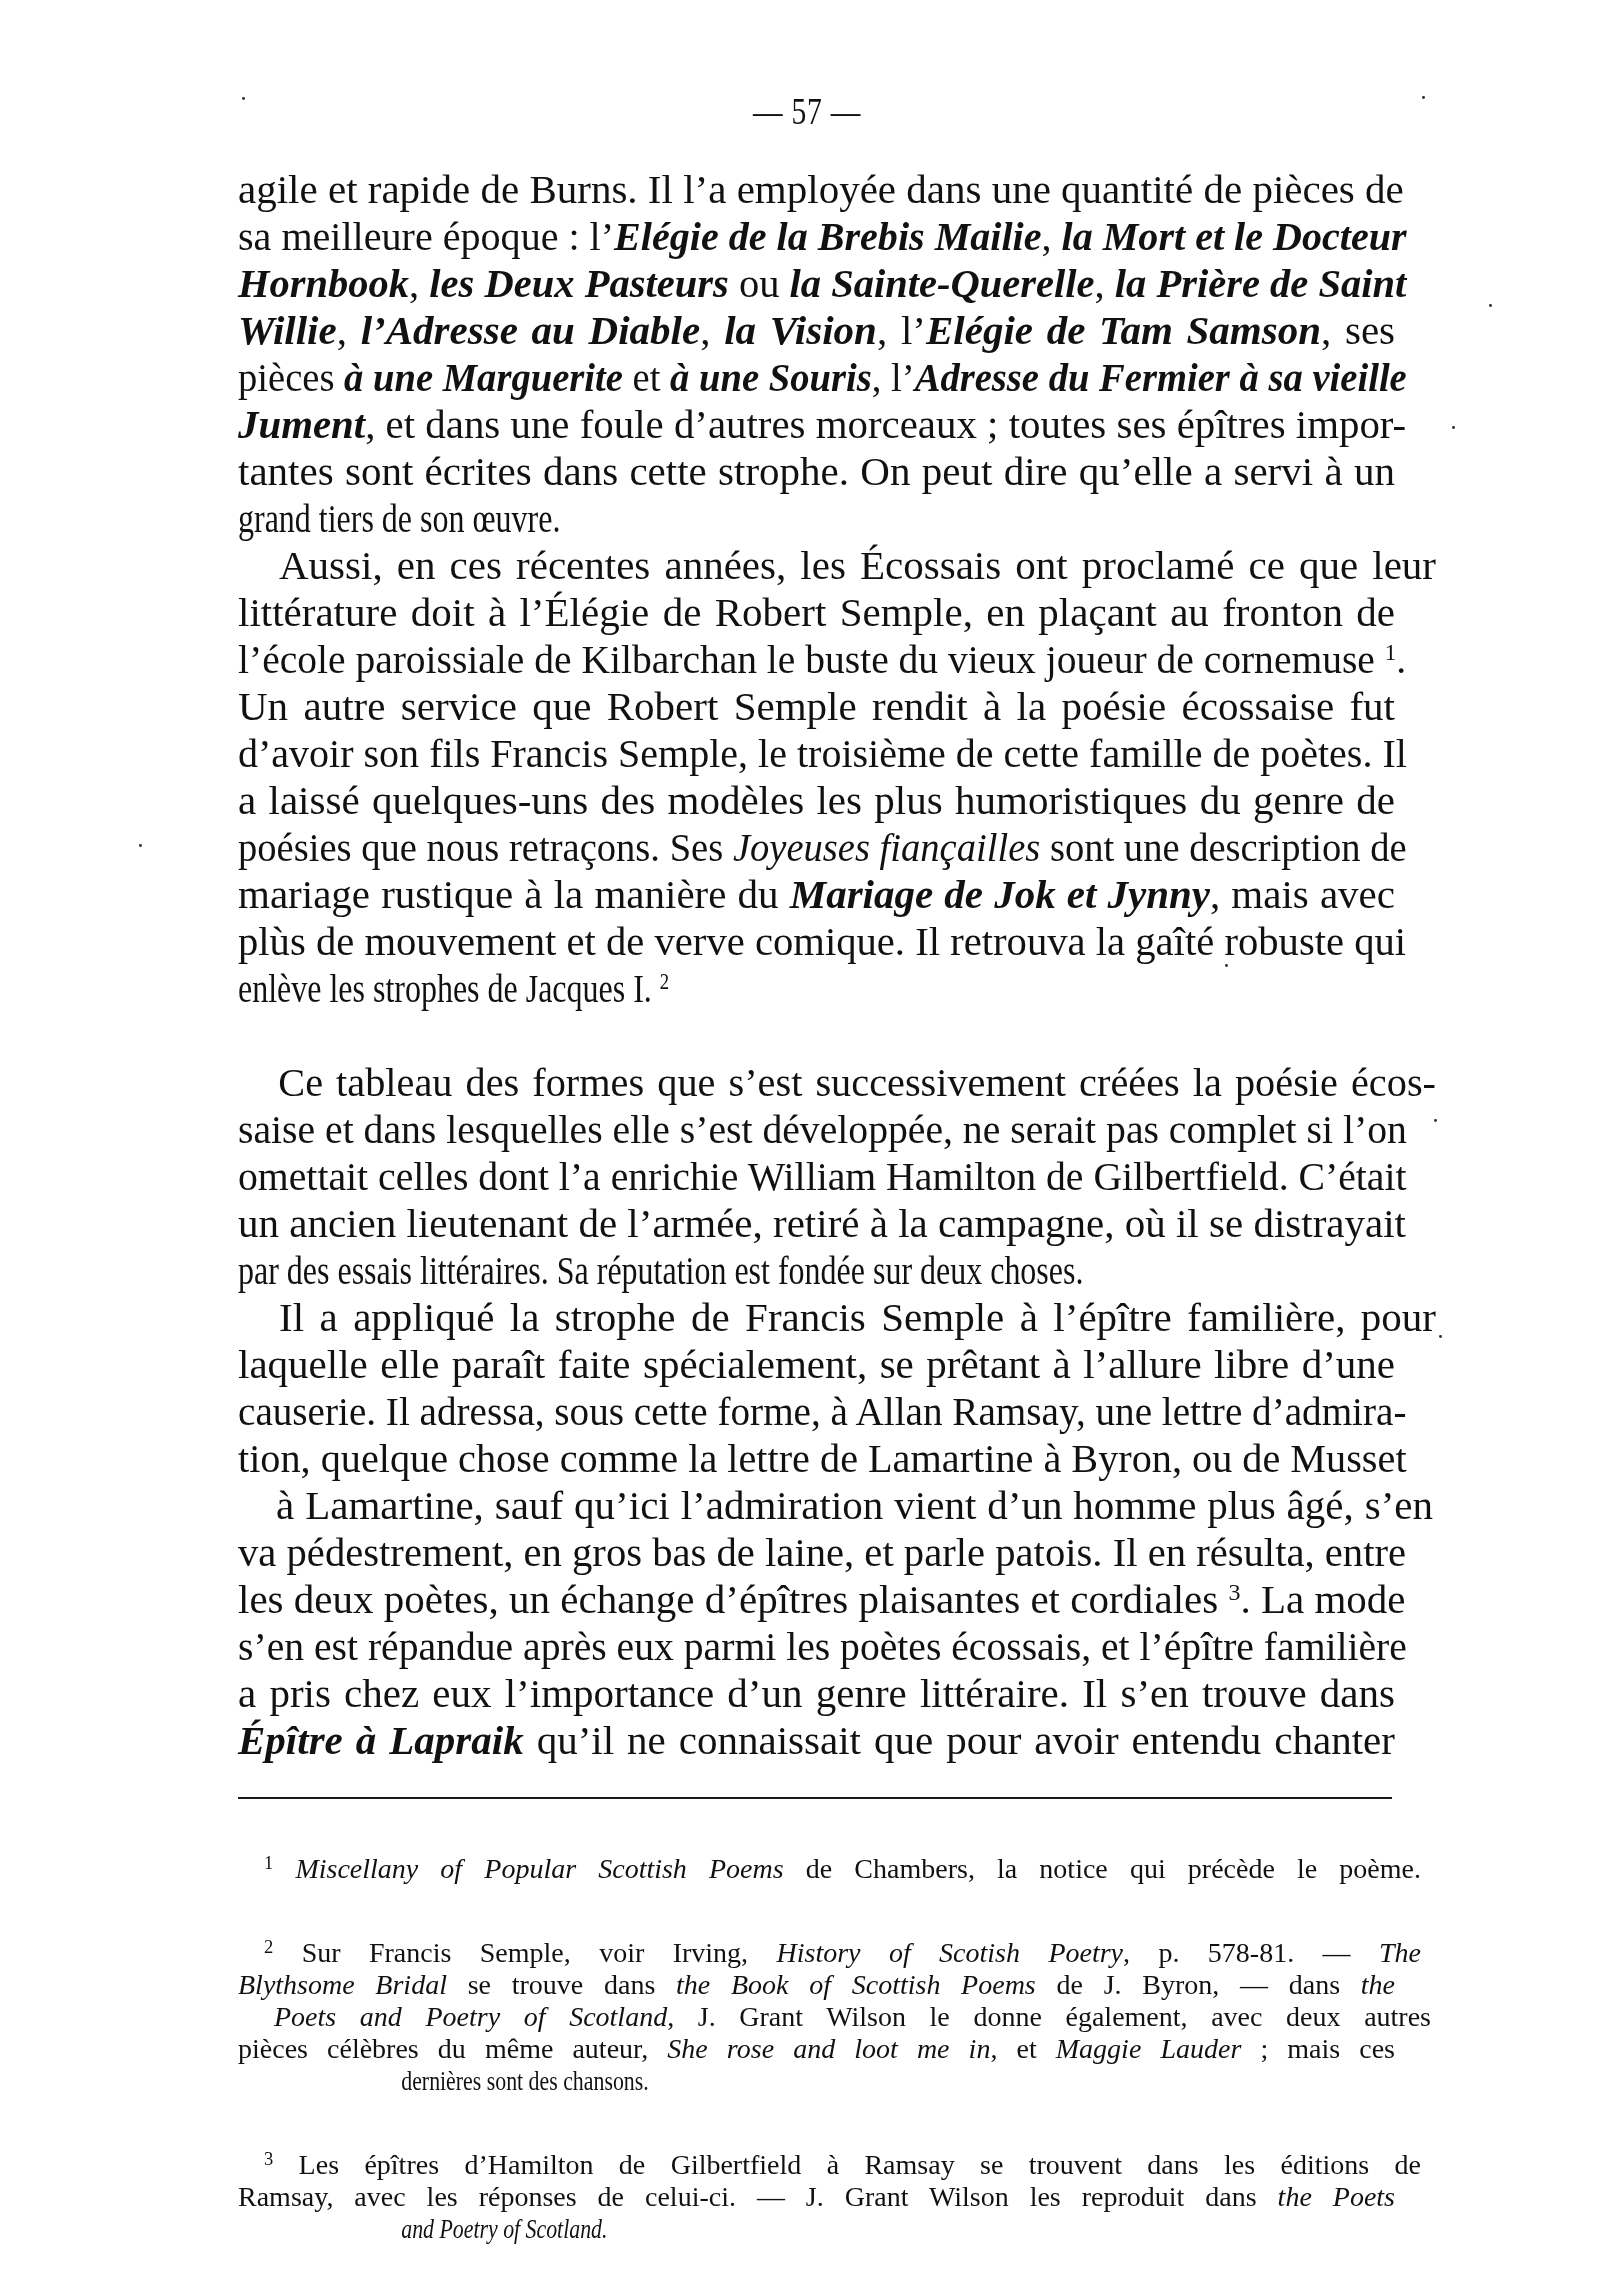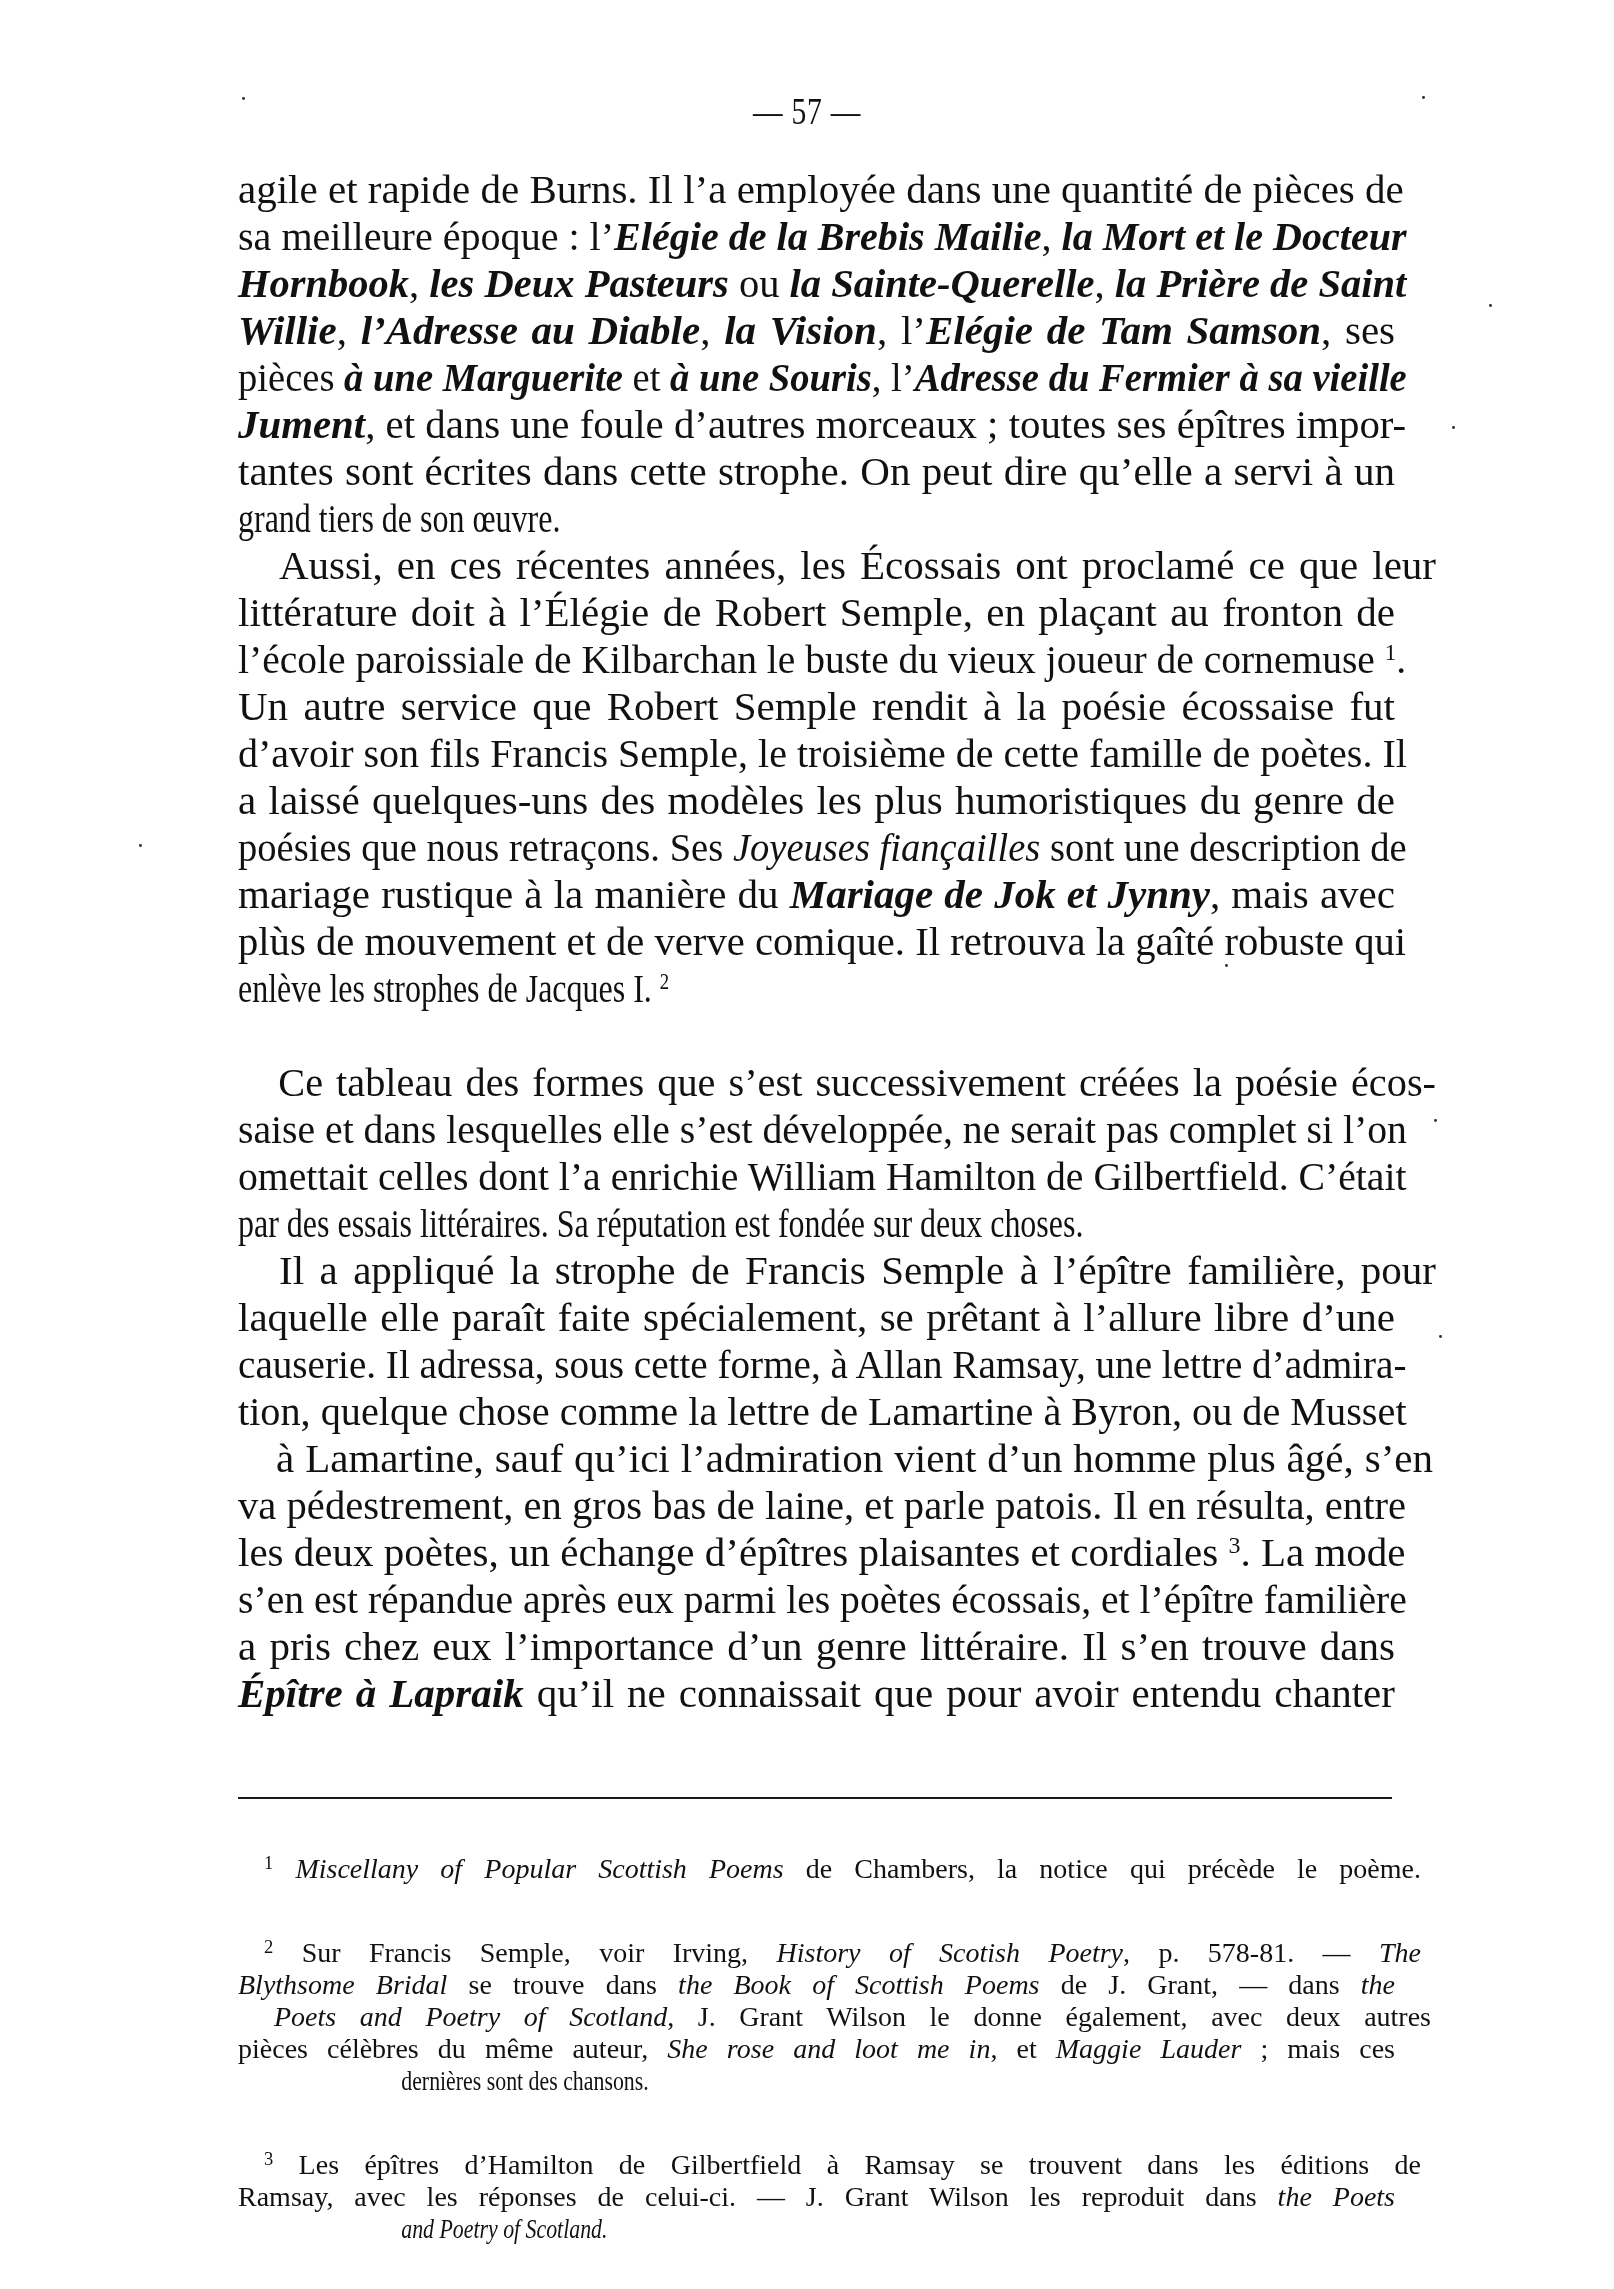--- a/index.html
+++ b/index.html
@@ -129,40 +129,41 @@
       <span class="line" style="display: block; text-align: justify; text-align-last: justify; width: 1186px; transform: scaleX(0.975875);"><span>d’avoir son fils Francis Semple, le troisième de cette famille de poètes. Il</span></span>
       <span class="line" style="display: block; text-align: justify; text-align-last: justify; width: 1157px; transform: scaleX(1);"><span>a laissé quelques-uns des modèles les plus humoristiques du genre de</span></span>
       <span class="line" style="display: block; text-align: justify; text-align-last: justify; width: 1230px; transform: scaleX(0.940735);"><span>poésies que nous retraçons. Ses </span><span class="it">Joyeuses fiançailles</span><span> sont une description de</span></span>
       <span class="line" style="display: block; text-align: justify; text-align-last: justify; width: 1157px; transform: scaleX(1);"><span>mariage rustique à la manière du </span><span class="bi">Mariage de Jok et Jynny</span><span>, mais avec</span></span>
       <span class="line" style="display: block; text-align: justify; text-align-last: justify; width: 1168px; transform: scaleX(0.991304);"><span>plùs de mouvement et de verve comique. Il retrouva la gaîté robuste qui</span></span>
       <span class="line last" style="display: block; text-align: justify; text-align-last: left; width: 1484px; transform: scaleX(0.78);"><span>enlève les strophes de Jacques I. </span><sup class="fn">2</sup></span>
       <span class="para-gap"></span>
       <span class="line indent" style="display: block; text-align: justify; text-align-last: justify; width: 1178px; transform: scaleX(0.982759);"><span>Ce tableau des formes que s’est successivement créées la poésie écos-</span></span>
       <span class="line" style="display: block; text-align: justify; text-align-last: justify; width: 1196px; transform: scaleX(0.967593);"><span>saise et dans lesquelles elle s’est développée, ne serait pas complet si l’on</span></span>
       <span class="line" style="display: block; text-align: justify; text-align-last: justify; width: 1195px; transform: scaleX(0.96834);"><span>omettait celles dont l’a enrichie William Hamilton de Gilbertfield. C’était</span></span>
+      <span class="line" style="display: block; text-align: justify; text-align-last: justify; width: 1157px; transform: scaleX(1);"><span>un ancien lieutenant de l’armée, retiré à la campagne, où il se distrayait</span></span>
       <span class="line last" style="display: block; text-align: justify; text-align-last: left; width: 1484px; transform: scaleX(0.78);"><span>par des essais littéraires. Sa réputation est fondée sur deux choses.</span></span>
       <span class="line indent" style="display: block; text-align: justify; text-align-last: justify; width: 1157px; transform: scaleX(1);"><span>Il a appliqué la strophe de Francis Semple à l’épître familière, pour</span></span>
       <span class="line" style="display: block; text-align: justify; text-align-last: justify; width: 1157px; transform: scaleX(1);"><span>laquelle elle paraît faite spécialement, se prêtant à l’allure libre d’une</span></span>
       <span class="line" style="display: block; text-align: justify; text-align-last: justify; width: 1212px; transform: scaleX(0.955065);"><span>causerie. Il adressa, sous cette forme, à Allan Ramsay, une lettre d’admira-</span></span>
       <span class="line" style="display: block; text-align: justify; text-align-last: justify; width: 1180px; transform: scaleX(0.981221);"><span>tion, quelque chose comme la lettre de Lamartine à Byron, ou de Musset</span></span>
       <span class="line" style="display: block; text-align: justify; text-align-last: justify; width: 1157px; transform: scaleX(1); margin-left: 38px;"><span>à Lamartine, sauf qu’ici l’admiration vient d’un homme plus âgé, s’en</span></span>
       <span class="line" style="display: block; text-align: justify; text-align-last: justify; width: 1168px; transform: scaleX(0.991304);"><span>va pédestrement, en gros bas de laine, et parle patois. Il en résulta, entre</span></span>
       <span class="line" style="display: block; text-align: justify; text-align-last: justify; width: 1157px; transform: scaleX(1);"><span>les deux poètes, un échange d’épîtres plaisantes et cordiales </span><sup class="fn">3</sup><span>. La mode</span></span>
       <span class="line" style="display: block; text-align: justify; text-align-last: justify; width: 1197px; transform: scaleX(0.966847);"><span>s’en est répandue après eux parmi les poètes écossais, et l’épître familière</span></span>
       <span class="line" style="display: block; text-align: justify; text-align-last: justify; width: 1157px; transform: scaleX(1);"><span>a pris chez eux l’importance d’un genre littéraire. Il s’en trouve dans</span></span>
       <span class="line" style="display: block; text-align: justify; text-align-last: justify; width: 1157px; transform: scaleX(1);"><span class="bi">Épître à Lapraik</span><span> qu’il ne connaissait que pour avoir entendu chanter</span></span>
     </div>
 
   <div class="rule"></div>
 
   <div class="footnotes" id="footnotes">
       <span class="fline indent" style="display: block; text-align: justify; text-align-last: justify; width: 1157px; transform: scaleX(1);"><sup class="fn">1</sup><span> </span><span class="it">Miscellany of Popular Scottish Poems</span><span> de Chambers, la notice qui précède le poème.</span></span>
       <span class="fn-gap"></span>
       <span class="fline indent" style="display: block; text-align: justify; text-align-last: justify; width: 1157px; transform: scaleX(1);"><sup class="fn">2</sup><span> Sur Francis Semple, voir Irving, </span><span class="it">History of Scotish Poetry</span><span>, p. 578-81. — </span><span class="it">The</span></span>
-      <span class="fline" style="display: block; text-align: justify; text-align-last: justify; width: 1157px; transform: scaleX(1);"><span class="it">Blythsome Bridal</span><span> se trouve dans </span><span class="it">the Book of Scottish Poems</span><span> de J. Grant, — dans </span><span class="it">the</span></span>
+      <span class="fline" style="display: block; text-align: justify; text-align-last: justify; width: 1157px; transform: scaleX(1);"><span class="it">Blythsome Bridal</span><span> se trouve dans </span><span class="it">the Book of Scottish Poems</span><span> de J. Byron, — dans </span><span class="it">the</span></span>
       <span class="fline" style="display: block; text-align: justify; text-align-last: justify; width: 1157px; transform: scaleX(1); margin-left: 36px;"><span class="it">Poets and Poetry of Scotland</span><span>, J. Grant Wilson le donne également, avec deux autres</span></span>
       <span class="fline" style="display: block; text-align: justify; text-align-last: justify; width: 1157px; transform: scaleX(1);"><span>pièces célèbres du même auteur, </span><span class="it">She rose and loot me in</span><span>, et </span><span class="it">Maggie Lauder</span><span> ; mais ces</span></span>
       <span class="fline last" style="display: block; text-align: justify; text-align-last: left; width: 1484px; transform: scaleX(0.78);"><span>dernières sont des chansons.</span></span>
       <span class="fn-gap"></span>
       <span class="fline indent" style="display: block; text-align: justify; text-align-last: justify; width: 1157px; transform: scaleX(1);"><sup class="fn">3</sup><span> Les épîtres d’Hamilton de Gilbertfield à Ramsay se trouvent dans les éditions de</span></span>
       <span class="fline" style="display: block; text-align: justify; text-align-last: justify; width: 1157px; transform: scaleX(1);"><span>Ramsay, avec les réponses de celui-ci. — J. Grant Wilson les reproduit dans </span><span class="it">the Poets</span></span>
       <span class="fline last" style="display: block; text-align: justify; text-align-last: left; width: 1484px; transform: scaleX(0.78);"><span class="it">and Poetry of Scotland.</span></span>
     </div>
 
   <span class="speck" style="left:242px;top:97px;"></span>

